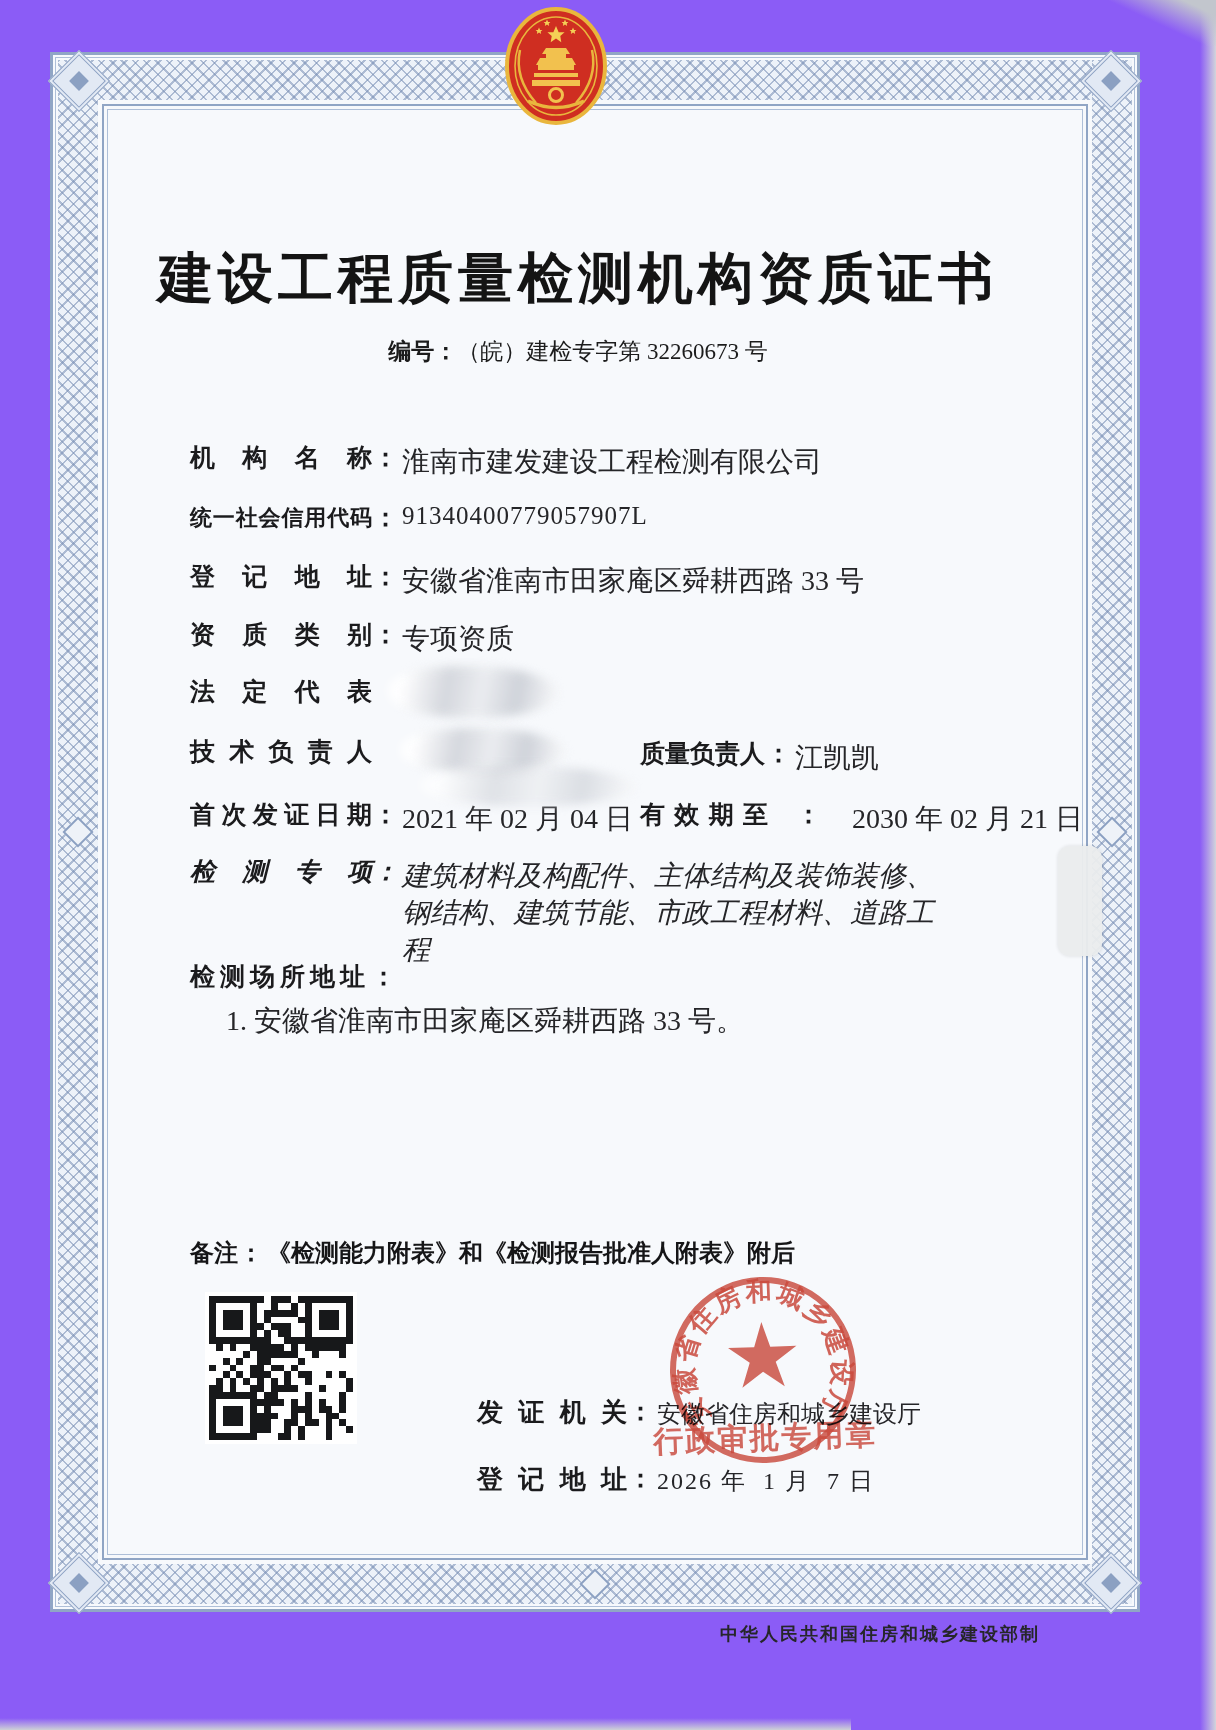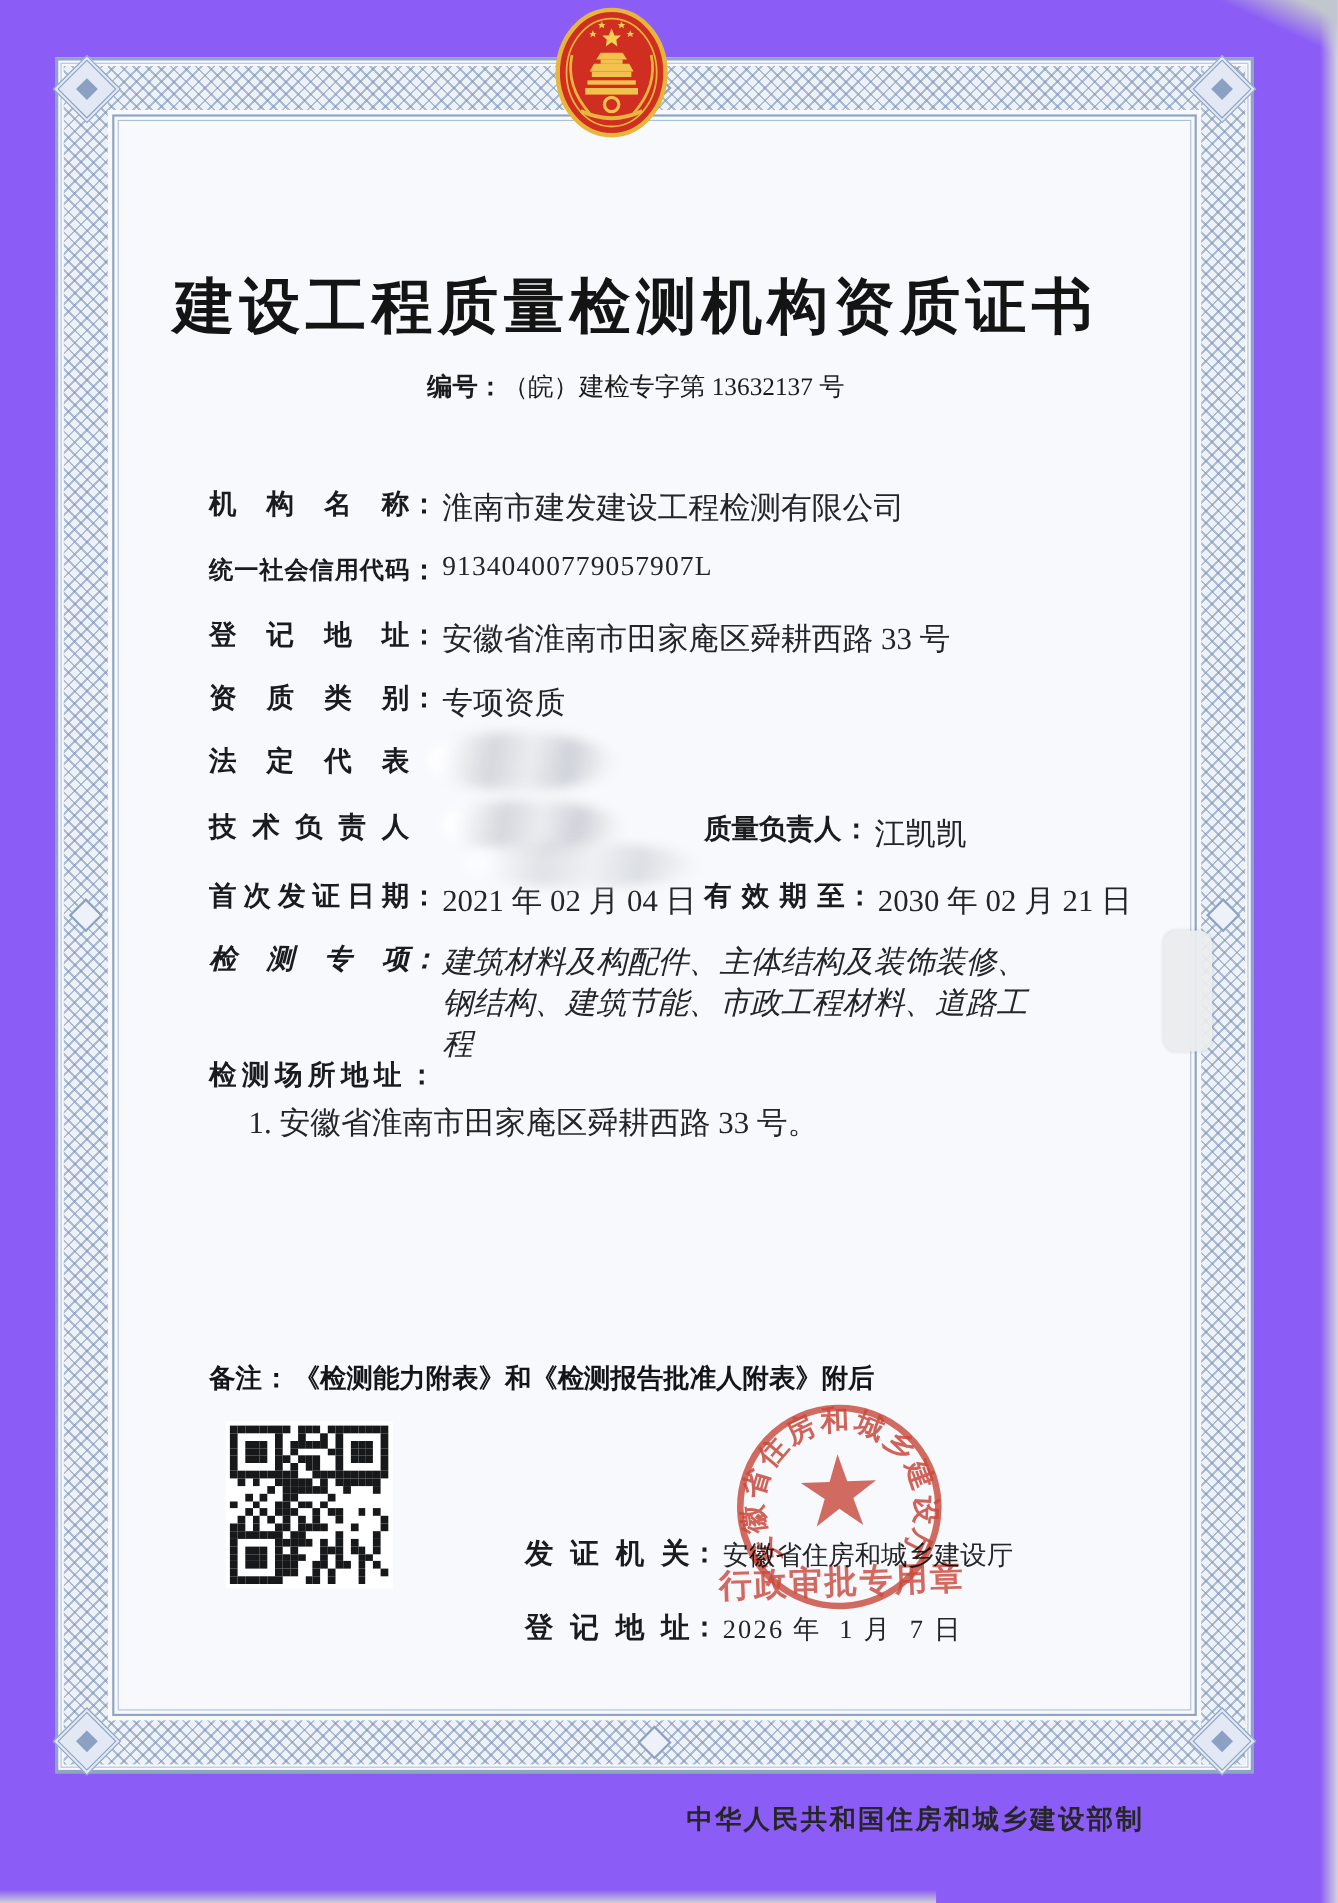--- a/index.html
+++ b/index.html
@@ -67,21 +67,21 @@
   .lbl { font-weight:bold; font-size:25px; color:#1b1b1d; white-space:nowrap; }
   .lbl.jw { width:182px; text-align:justify; text-align-last:justify; white-space:normal; }
   .lbl.jw8 { width:182px; font-size:22px; text-align:justify; text-align-last:justify; white-space:normal; padding-top:2px; }
   .lbl.jw4r { width:128px; text-align:justify; text-align-last:justify; white-space:normal; }
   .colon { font-weight:bold; font-size:25px; color:#1b1b1d; margin:0 4px 0 1px; }
   .val { font-family:"Liberation Serif", serif; font-size:28px; color:#252528; padding-top:2px; }
   .val.code { font-size:25px; letter-spacing:1px; padding-top:1px; }
 
   .r-org { top:441px; } .r-code { top:501px;justify-content:center; } .r-addr { top:560px; }
   .r-cat { top:618px; } .r-legal { top:675px; } .r-tech { top:735px; }
-  .r-qual { top:737px; } .r-first { top:798px; } .r-valid { top:798px; }
+  .r-qual { top:737px; } .r-first { top:798px; } .r-valid { top:798px;gap:27px; }
   .r-spec { top:855px;font-style:italic; }
   .r-spec .val { width:556px; line-height:37px; }
 
   .r-sites-h { top:960px; }
   .r-sites-h .lbl { letter-spacing:5px; }
   .r-site-1 { top:1000px; left:226px; }
 
   .redact { position:absolute; border-radius:45% 55% 50% 50%; filter:blur(5px);
     background:linear-gradient(100deg,#ffffff 10%,#cfd2d8 35%,#e9ebee 55%,#c8ccd3 75%,#f2f3f5 95%); opacity:.85; }
   .redact.legal { left:388px; top:666px;  width:170px; height:52px; }
@@ -99,22 +99,22 @@
 
   .r-issuer { top:1395px; left:477px; }
   .r-idate  { top:1462px; left:477px; }
   .lbl.jwi { width:150px; text-align:justify; text-align-last:justify; white-space:normal; font-size:26px; }
   .r-issuer .val, .r-idate .val { font-size:24px; padding-top:3px; }
   .r-idate .val { white-space:pre; letter-spacing:2px; }
 
   .stamp { position:absolute; left:645px; top:1252px; width:236px; height:236px; z-index:5;
     mix-blend-mode:multiply; opacity:.92; transform:rotate(-2deg); }
 
-  .footer-maker { position:absolute; right:176px; top:1622px; font-size:24px; font-weight:bold;
-    letter-spacing:2px; color:#26262a; font-family:"Liberation Serif", serif; z-index:2;margin-top:16px; }
+  .footer-maker { position:absolute; right:176px; top:1622px; font-size:18px; font-weight:bold;
+    letter-spacing:2px; color:#26262a; font-family:"Liberation Serif", serif; z-index:2; }
 
   .scroll-thumb { position:absolute; left:1058px; top:846px; width:44px; height:110px; z-index:9;
     background:#ebedee; border-radius:12px; box-shadow:0 0 4px rgba(0,0,0,.12); opacity:.95; }
 </style>
 </head>
 <body>
 
 <div class="photo">
 
   <div class="edge-right"></div>
@@ -165,21 +165,21 @@
           <rect x="30" y="67" width="44" height="4"></rect>
           <rect x="28" y="74" width="48" height="6"></rect>
         </g>
         <circle cx="52" cy="89" r="6.5" fill="none" stroke="#f2c14e" stroke-width="3"></circle>
         <path d="M24 95 Q52 108 80 95" stroke="#e9b63d" stroke-width="3.5" fill="none"></path>
       </svg>
     </div>
 
     <div class="title">建设工程质量检测机构资质证书</div>
     <div class="number-line">
-      <span class="nl-label">编号</span><span class="nl-label">：</span><span class="nl-value">（皖）建检专字第 13632137 号</span>
+      <span class="nl-label">编号</span><span class="nl-label">：</span><span class="nl-value">（皖）建检专字第 32260673 号</span>
     </div>
 
     <div class="row r-org">
       <span class="lbl jw">机构名称</span>
         <span class="colon">：</span>
         <span class="val">淮南市建发建设工程检测有限公司</span>
     </div>
 
     <div class="row r-code">
       <span class="lbl jw8">统一社会信用代码</span>

